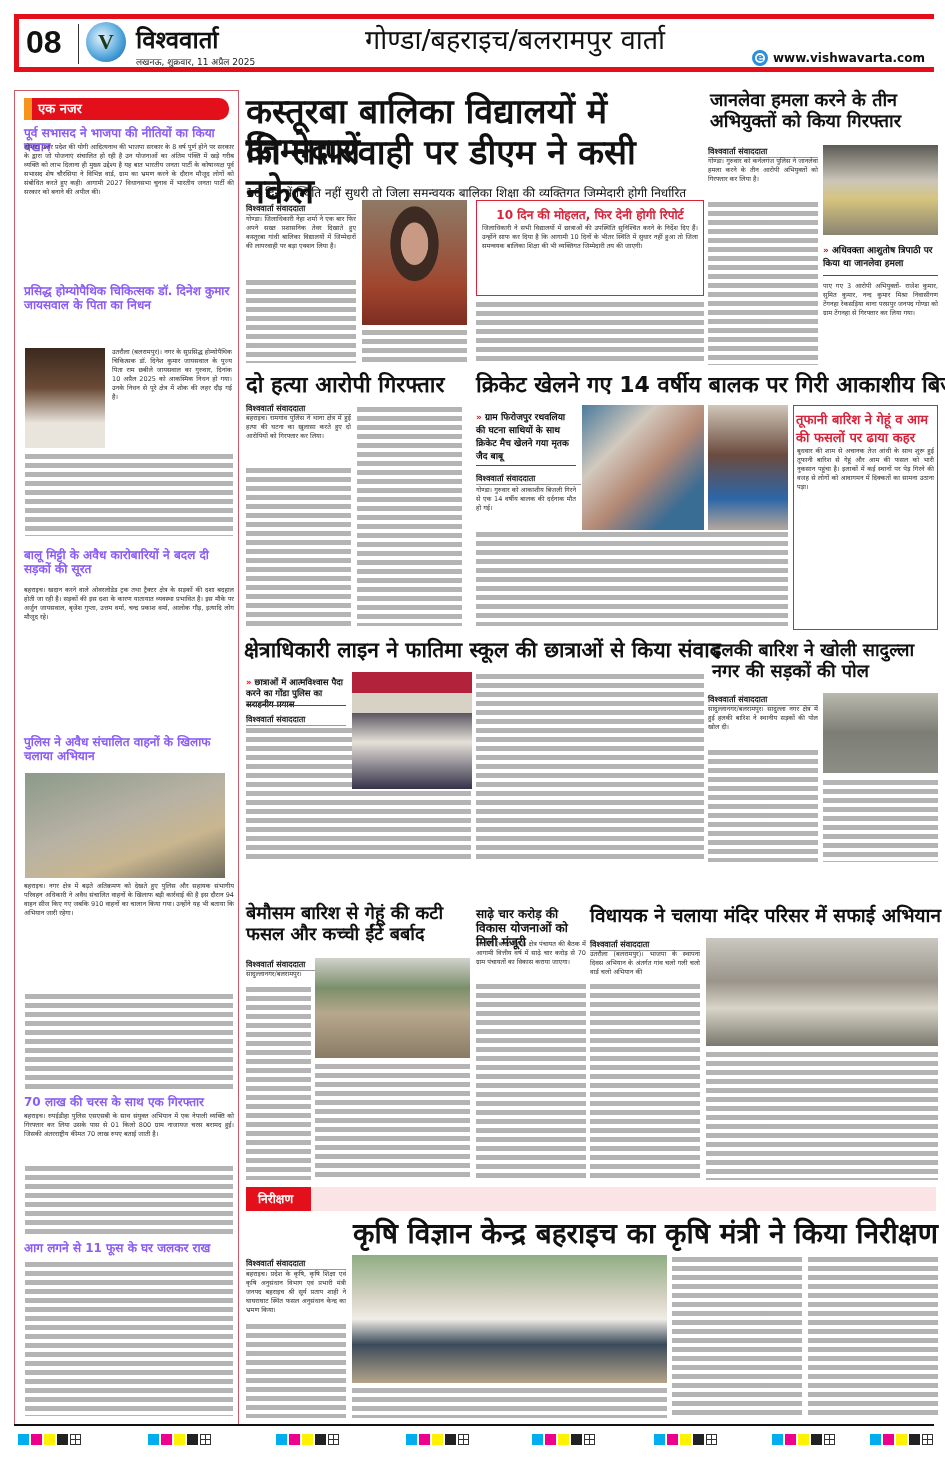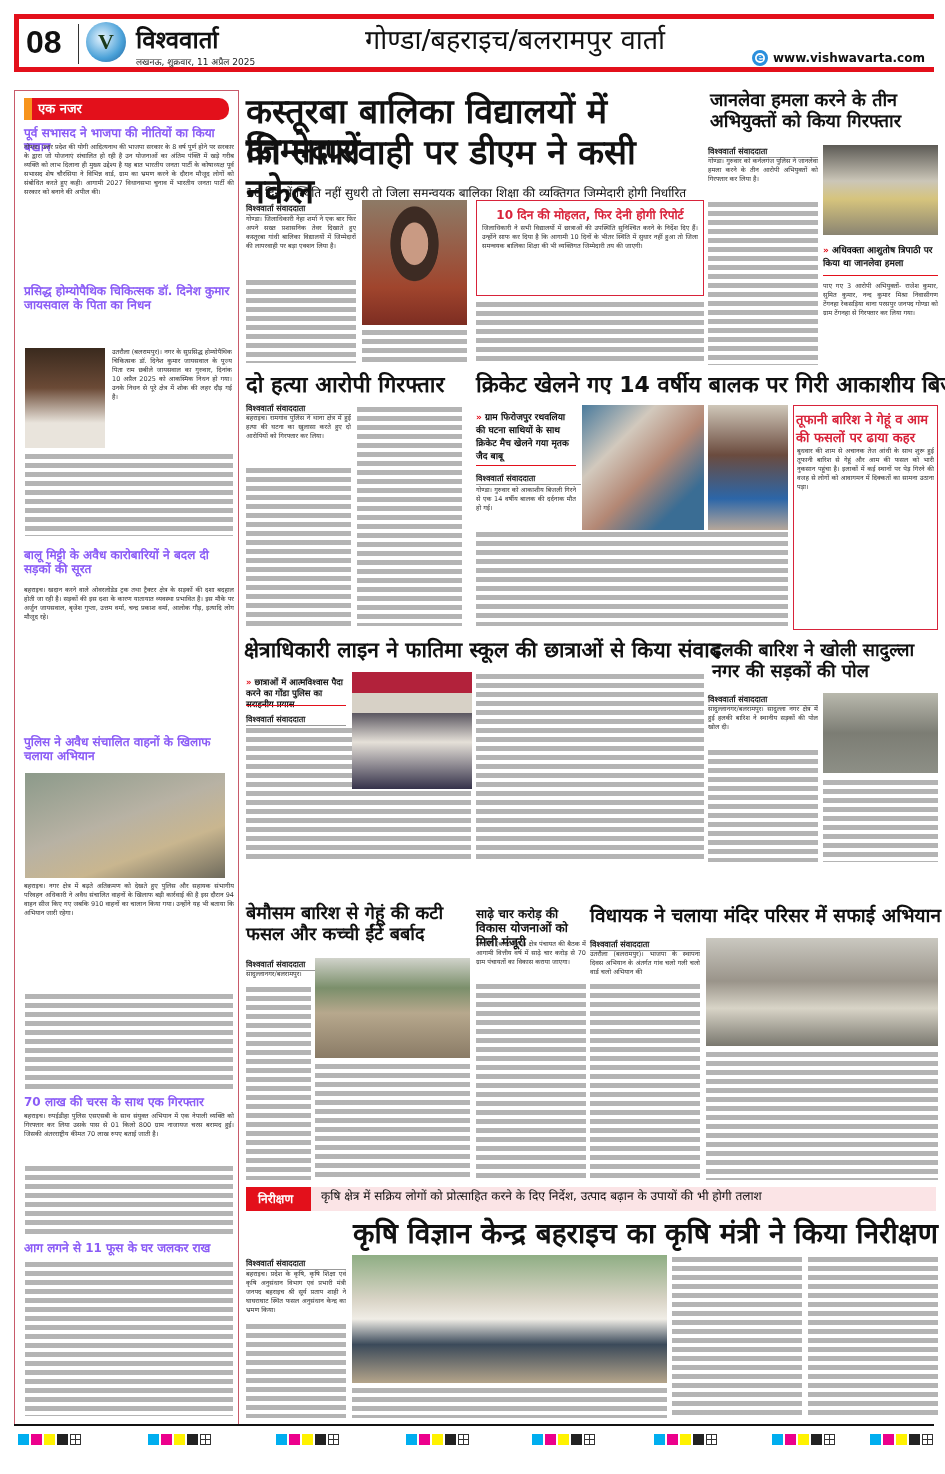--- a/index.html
+++ b/index.html
@@ -19,21 +19,21 @@
 .h-small{font-weight:bold;color:#8b5cf6;line-height:1.2}
 .body-txt{font-size:6.5px;line-height:9px;color:#333;text-align:justify;overflow:hidden}
 .body-txt::after{content:""}
 .lines{background:repeating-linear-gradient(#fff 0 2px,#777 2px 7px,#fff 7px 9px);opacity:.55}
 .photo{background:#8a8070}
 .byline{font-size:8px;font-weight:bold;border-bottom:1px solid #999;padding-bottom:1px;color:#222}
 .headline-big{font-weight:bold;color:#111;text-align:left;line-height:1.15}
 .redbox{border:1.5px solid #d8233a}
 .red-title{color:#d8233a;font-weight:bold;text-align:center}
 .bullet{color:#e3101b;font-weight:bold}
-.tag-bar{left:246px;top:1187px;width:690px;height:24px;background:#fbe4e6;display:flex;align-items:flex-start}
+.tag-bar{left:246px;top:1187px;width:690px;height:24px;background:#fbe4e6;display:flex;align-items:center}
 .tag{background:#e3101b;color:#fff;font-weight:bold;font-size:12px;padding:3px 18px 3px 12px;height:24px;line-height:18px}
 .tag-text{font-size:12px;padding-left:10px;color:#111}
 .reg{top:1434px;display:flex;gap:2px}
 .reg span{display:block;width:11px;height:11px}
 .cross{border:1px solid #333;background:linear-gradient(#333,#333) center/1px 100% no-repeat,linear-gradient(#333,#333) center/100% 1px no-repeat}
 </style>
 </head>
 <body>
 
 <div class="abs masthead-box"></div>
@@ -143,21 +143,20 @@
 
 <div class="abs headline-big" style="left:590px;top:905px;width:350px;font-size:19px;white-space:nowrap">विधायक ने चलाया मंदिर परिसर में सफाई अभियान</div>
 <div class="abs byline" style="left:590px;top:938px;width:110px">विश्ववार्ता संवाददाता</div>
 <div class="abs body-txt" style="left:590px;top:950px;width:110px;height:30px">उतरौला (बलरामपुर)। भाजपा के स्थापना दिवस अभियान के अंतर्गत गांव चलो गली चलो वार्ड चलो अभियान की</div>
 <div class="abs photo" style="left:706px;top:938px;width:232px;height:108px;background:linear-gradient(#cac8c0,#9a948a 40%,#d8d4c7 65%,#7a786f)"></div>
 <div class="abs lines" style="left:590px;top:982px;width:110px;height:198px"></div>
 <div class="abs lines" style="left:706px;top:1050px;width:232px;height:130px"></div>
 
 <div class="abs tag-bar">
   <span class="tag">निरीक्षण</span>
-  <span class="tag-text">कृषि क्षेत्र में सक्रिय लोगों को प्रोत्साहित करने के दिए निर्देश, उत्पाद बढ़ान के उपायों की भी होगी तलाश</span>
 </div>
 <div class="abs headline-big" style="left:246px;top:1218px;width:692px;font-size:28px;text-align:right;white-space:nowrap">कृषि विज्ञान केन्द्र बहराइच का कृषि मंत्री ने किया निरीक्षण</div>
 <div class="abs byline" style="left:246px;top:1257px;width:100px">विश्ववार्ता संवाददाता</div>
 <div class="abs body-txt" style="left:246px;top:1270px;width:100px;height:50px">बहराइच। प्रदेश के कृषि, कृषि शिक्षा एवं कृषि अनुसंधान विभाग एवं प्रभारी मंत्री जनपद बहराइच श्री सूर्य प्रताप शाही ने घाघराघाट स्थित फसल अनुसंधान केन्द्र का भ्रमण किया।</div>
 <div class="abs lines" style="left:246px;top:1322px;width:100px;height:96px"></div>
 <div class="abs photo" style="left:352px;top:1255px;width:315px;height:128px;background:linear-gradient(#8fae84,#d9d4c6 35%,#f0ede6 50%,#3b4a5a 70%,#b4a48a)"></div>
 <div class="abs lines" style="left:352px;top:1386px;width:315px;height:32px"></div>
 <div class="abs lines" style="left:672px;top:1255px;width:130px;height:163px"></div>
 <div class="abs lines" style="left:808px;top:1255px;width:130px;height:163px"></div>
 

